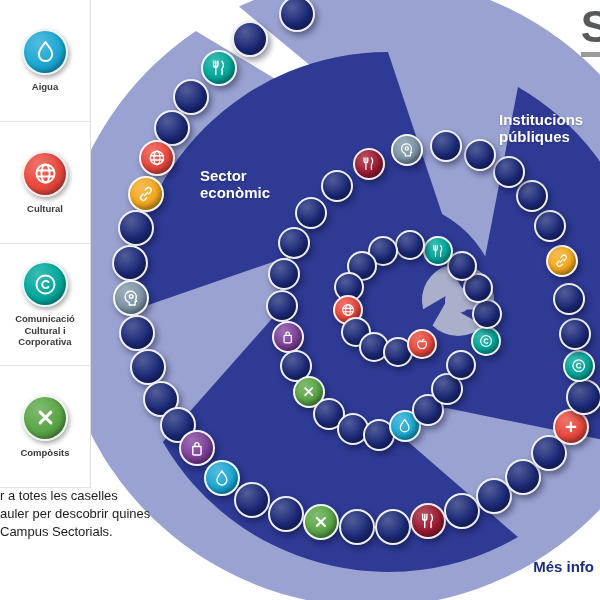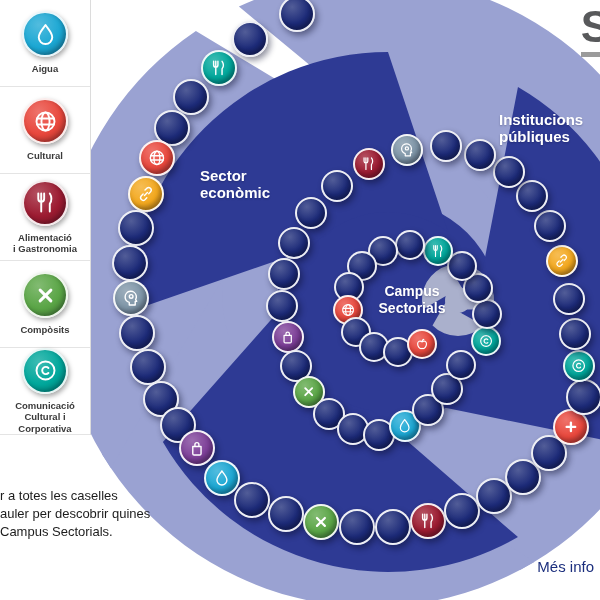--- a/index.html
+++ b/index.html
@@ -19,35 +19,35 @@
   .blabel{
     position:absolute;color:#ffffff;font-weight:bold;font-size:15px;line-height:17px;
     text-shadow:0 1px 2px rgba(0,0,40,.25);white-space:nowrap;
   }
   .blabel.center{transform:translateX(-50%);text-align:center;font-size:14px}
   #sidebar{
     position:absolute;left:0;top:0;width:90px;background:#ffffff;
     border-right:1px solid #dcdcdc;z-index:6;
   }
   .legend-item{
-    height:87px;border-bottom:1px solid #e4e4e4;box-sizing:border-box;
+    height:122px;border-bottom:1px solid #e4e4e4;box-sizing:border-box;
     display:flex;flex-direction:column;align-items:center;justify-content:center;
     gap:6px;padding:4px 2px;background:#fff;
   }
   .legend-circle{
     width:46px;height:46px;border-radius:50%;box-sizing:border-box;
     border:2px solid rgba(255,255,255,.9);
     box-shadow:1.5px 2.5px 5px rgba(0,0,0,.35), inset -2px -2px 4px rgba(0,0,15,.25);
     display:flex;align-items:center;justify-content:center;flex:0 0 auto;
   }
   .legend-circle svg{width:27px;height:27px}
   .legend-label{font-size:9.5px;font-weight:bold;color:#3a3a3a;text-align:center;line-height:11.5px}
   #note{position:absolute;left:0;top:487px;z-index:6;font-size:13px;line-height:18px;color:#1c1c1c}
   #more-info{
-    position:absolute;right:6px;top:558px;z-index:6;font-size:15px;font-weight:normal;
+    position:absolute;right:6px;top:558px;z-index:6;font-size:15px;font-weight:bold;
     color:#1b2e7d;cursor:pointer;text-align:center;
   }
   #logo{position:absolute;right:-10px;top:4px;z-index:5;color:#58595b;text-align:left}
   #logo .letter{display:block;font-size:44px;line-height:46px;font-weight:bold}
   #logo .bar{display:block;width:26px;height:5px;background:#9b9b9b;margin-top:2px}
 </style>
 </head>
 <body>
 
 <div id="board">
@@ -231,21 +231,20 @@
     <div class="cell" style="left: 359px; top: 332px; width: 30px; height: 30px; background: radial-gradient(circle at 35% 28%, rgb(82, 93, 152) 0%, rgb(28, 42, 120) 55%, rgb(20, 29, 84) 100%);"></div>
     <div class="cell" style="left: 383px; top: 337px; width: 30px; height: 30px; background: radial-gradient(circle at 35% 28%, rgb(82, 93, 152) 0%, rgb(28, 42, 120) 55%, rgb(20, 29, 84) 100%);"></div>
     <div class="cell" style="left: 407px; top: 329px; width: 30px; height: 30px; background: radial-gradient(circle at 35% 28%, rgb(238, 115, 107) 0%, rgb(232, 71, 60) 55%, rgb(162, 50, 42) 100%);">
       <svg viewBox="0 0 24 24" fill="none" stroke="#ffffff" stroke-width="1.7" stroke-linecap="round" stroke-linejoin="round">
         <path d="M12 8.6c-2.8-2.2-6.6-.7-6.6 2.9 0 3.6 2.7 7.4 5 7.4.7 0 1-.4 1.6-.4s.9.4 1.6.4c2.3 0 5-3.8 5-7.4 0-3.6-3.8-5.1-6.6-2.9z"></path>
         <path d="M12 8.4c0-1.9 1-3 2.6-3.4"></path>
       </svg>
     </div>
     <div class="blabel" style="left: 200px; top: 167px;">Sector<br>econòmic</div>
     <div class="blabel" style="left: 499px; top: 111px;">Institucions<br>públiques</div>
-    <div class="blabel center" style="left: 412px; top: 283px;">Campus<br>Sectorials</div>
   </div>
 
 <div id="sidebar">
     <div class="legend-item">
       <div class="legend-circle" style="background:radial-gradient(circle at 35% 28%, rgb(82,188,222) 0%, #1ba7d3 55%, rgb(19,117,148) 100%)">
         <svg viewBox="0 0 24 24" fill="none" stroke="#ffffff" stroke-width="1.7" stroke-linecap="round" stroke-linejoin="round">
           <path d="M12 3.5C9.5 7.5 6 10.5 6 14.5a6 6 0 0 0 12 0C18 10.5 14.5 7.5 12 3.5Z"></path>
         </svg>
       </div>
       <div class="legend-label">Aigua</div>
@@ -254,44 +253,35 @@
       <div class="legend-circle" style="background:radial-gradient(circle at 35% 28%, rgb(238,115,107) 0%, #e8473c 55%, rgb(162,50,42) 100%)">
         <svg viewBox="0 0 24 24" fill="none" stroke="#ffffff" stroke-width="1.7" stroke-linecap="round" stroke-linejoin="round">
           <circle cx="12" cy="12" r="8"></circle>
           <ellipse cx="12" cy="12" rx="3.6" ry="8"></ellipse>
           <path d="M4.6 9.4h14.8M4.6 14.6h14.8"></path>
         </svg>
       </div>
       <div class="legend-label">Cultural</div>
     </div>
     <div class="legend-item">
-      <div class="legend-circle" style="background:radial-gradient(circle at 35% 28%, rgb(180,82,98) 0%, #9c1b31 55%, rgb(109,19,34) 100%)">
-        <svg viewBox="0 0 24 24" fill="none" stroke="#ffffff" stroke-width="1.7" stroke-linecap="round" stroke-linejoin="round">
-          <path d="M8.2 4v16M5.6 4v4.6a2.6 2.6 0 0 0 5.2 0V4"></path>
-          <path d="M15.8 4c1.9 2.6 1.9 6.6 0 9.2V20"></path>
-        </svg>
-      </div>
-      <div class="legend-label">Alimentació<br>i Gastronomia</div>
-    </div>
-    <div class="legend-item">
-      <div class="legend-circle" style="background:radial-gradient(circle at 35% 28%, rgb(130,187,114) 0%, #5aa546 55%, rgb(63,116,49) 100%)">
-        <svg viewBox="0 0 24 24" fill="none" stroke="#ffffff" stroke-width="1.7" stroke-linecap="round" stroke-linejoin="round">
-          <path d="M7.2 7.2 16.8 16.8M16.8 7.2 7.2 16.8" stroke-width="2.6"></path>
-        </svg>
-      </div>
-      <div class="legend-label">Compòsits</div>
-    </div>
-    <div class="legend-item">
       <div class="legend-circle" style="background:radial-gradient(circle at 35% 28%, rgb(61,188,179) 0%, #00a79b 55%, rgb(0,117,109) 100%)">
         <svg viewBox="0 0 24 24" fill="none" stroke="#ffffff" stroke-width="1.7" stroke-linecap="round" stroke-linejoin="round">
           <circle cx="12" cy="12" r="8"></circle>
           <path d="M14.6 9.8a3.2 3.2 0 1 0 0 4.4"></path>
         </svg>
       </div>
       <div class="legend-label">Comunicació<br>Cultural i Corporativa</div>
+    </div>
+    <div class="legend-item">
+      <div class="legend-circle" style="background:radial-gradient(circle at 35% 28%, rgb(130,187,114) 0%, #5aa546 55%, rgb(63,116,49) 100%)">
+        <svg viewBox="0 0 24 24" fill="none" stroke="#ffffff" stroke-width="1.7" stroke-linecap="round" stroke-linejoin="round">
+          <path d="M7.2 7.2 16.8 16.8M16.8 7.2 7.2 16.8" stroke-width="2.6"></path>
+        </svg>
+      </div>
+      <div class="legend-label">Compòsits</div>
     </div>
   </div>
 
 <div id="note">r a totes les caselles<br>auler per descobrir quines<br>Campus Sectorials.</div>
 
 <div id="more-info">Més info</div>
 
 <div id="logo">
   <span class="letter">S</span>
   <span class="bar"></span>

